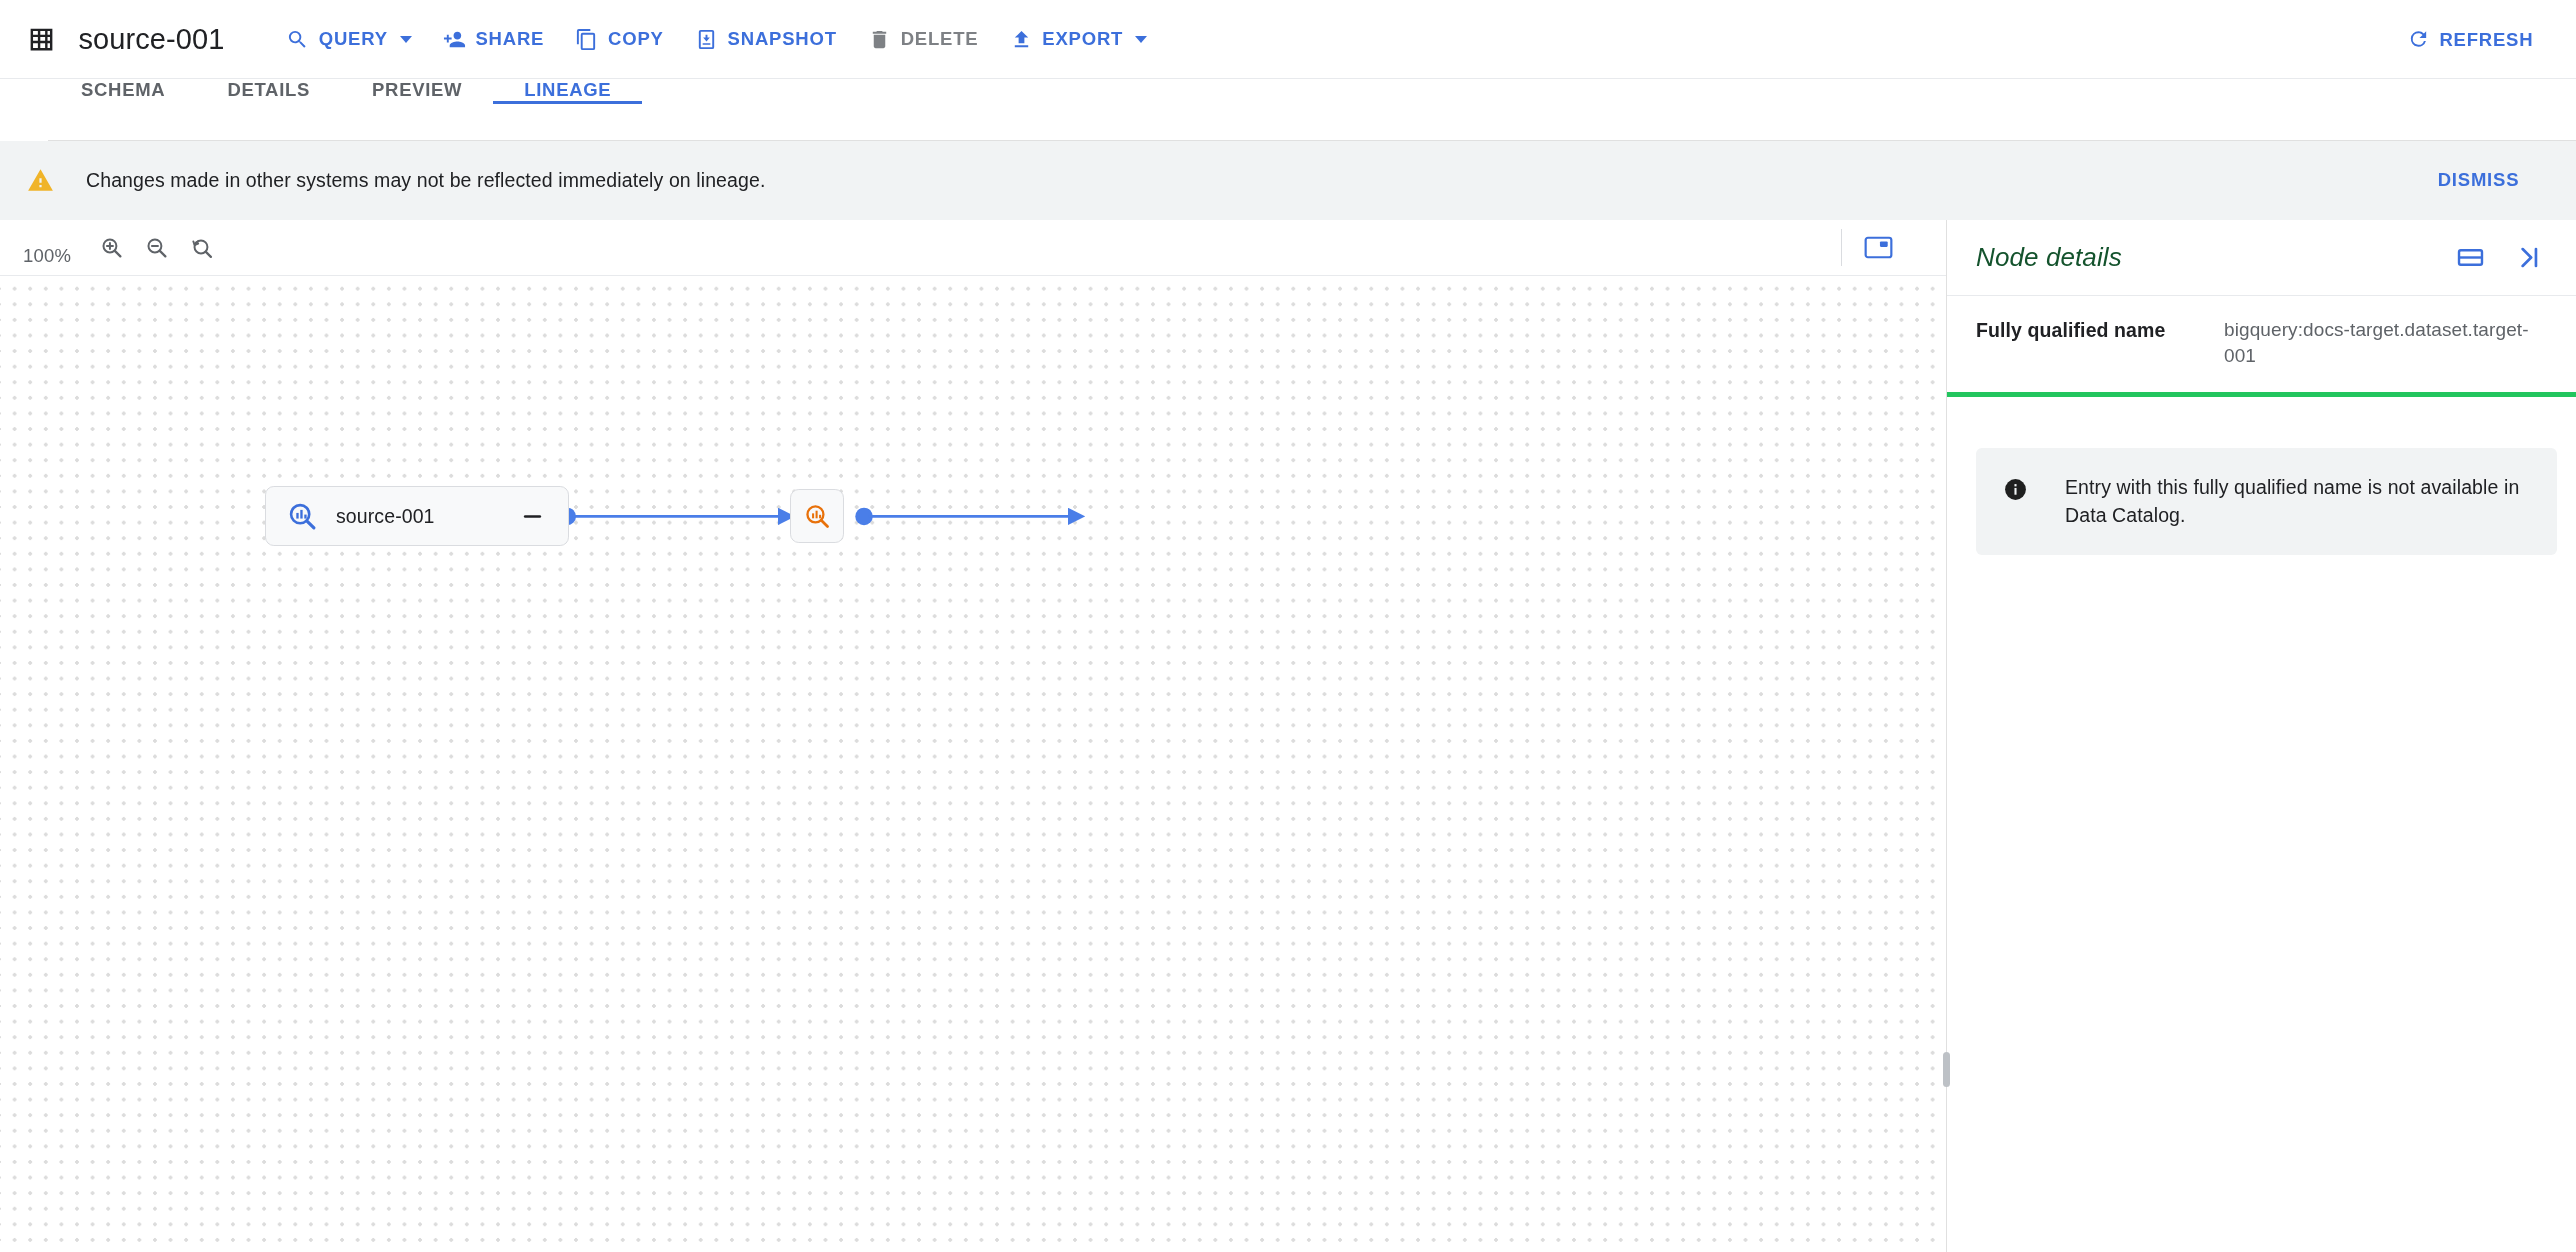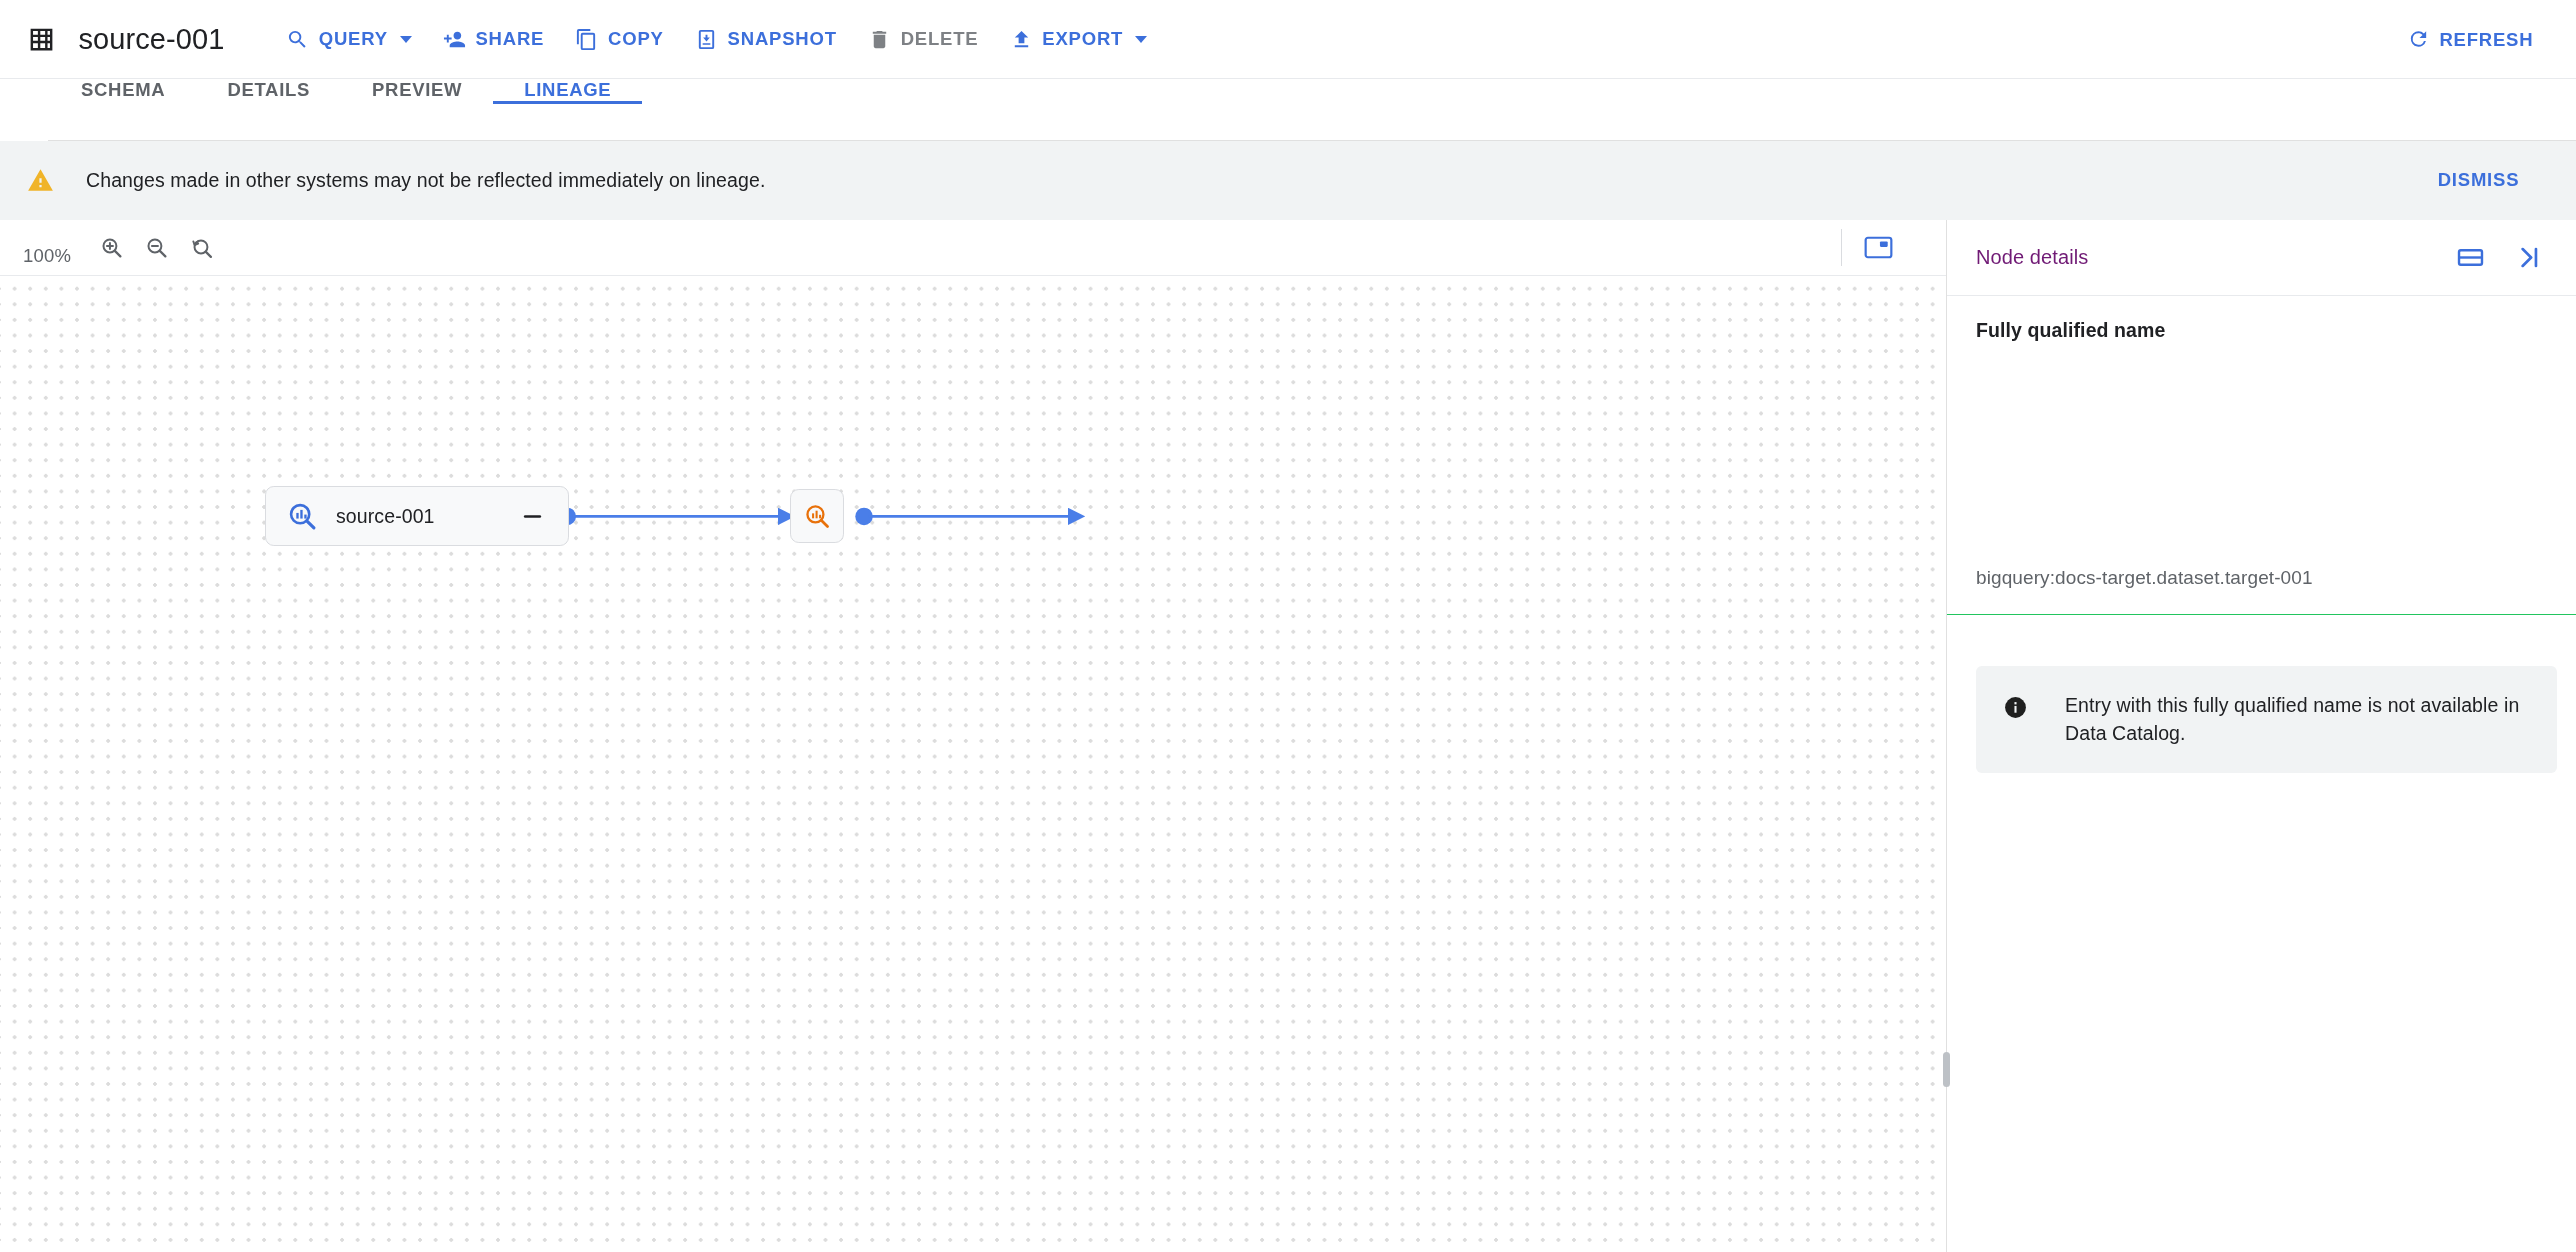--- a/index.html
+++ b/index.html
@@ -213,37 +213,37 @@
     display: flex; flex-direction: column;
     min-width: 0;
   }
   .panel-header {
     height: 76px; flex: 0 0 76px;
     display: flex; align-items: center;
     padding: 0 27px 0 29px;
     border-bottom: 1px solid #e8eaed;
   }
   .panel-title {
-    font-size: 20px; color: #701a75; font-weight: 400;
-    letter-spacing: 0.1px;
+    font-size: 26px; color: #14532d; font-weight: 400;
+    letter-spacing: 0.1px;
+    font-style: italic;
   }
   .panel-header-actions { margin-left: auto; display: flex; align-items: center; gap: 13.6px; }
   .panel-icon-btn {
     width: 43px; height: 43px;
     display: flex; align-items: center; justify-content: center;
     border: none; background: none; cursor: pointer;
     border-radius: 50%; color: #3c6fdb; padding: 0;
   }
   .panel-icon-btn svg { width: 29px; height: 29px; }
 
   .prop-row {
     display: flex;
     padding: 21.4px 27px 23px 29px;
-    border-bottom: 1px solid #22c55e;
-    flex-direction: column;
+    border-bottom: 5px solid #22c55e;
   }
   .prop-key {
     flex: 0 0 248px;
     font-size: 19.5px; font-weight: 700; color: #202124;
     letter-spacing: 0.1px;
     line-height: 1.36;
   }
   .prop-val {
     font-size: 19px; color: #5f6368;
     line-height: 1.36;

